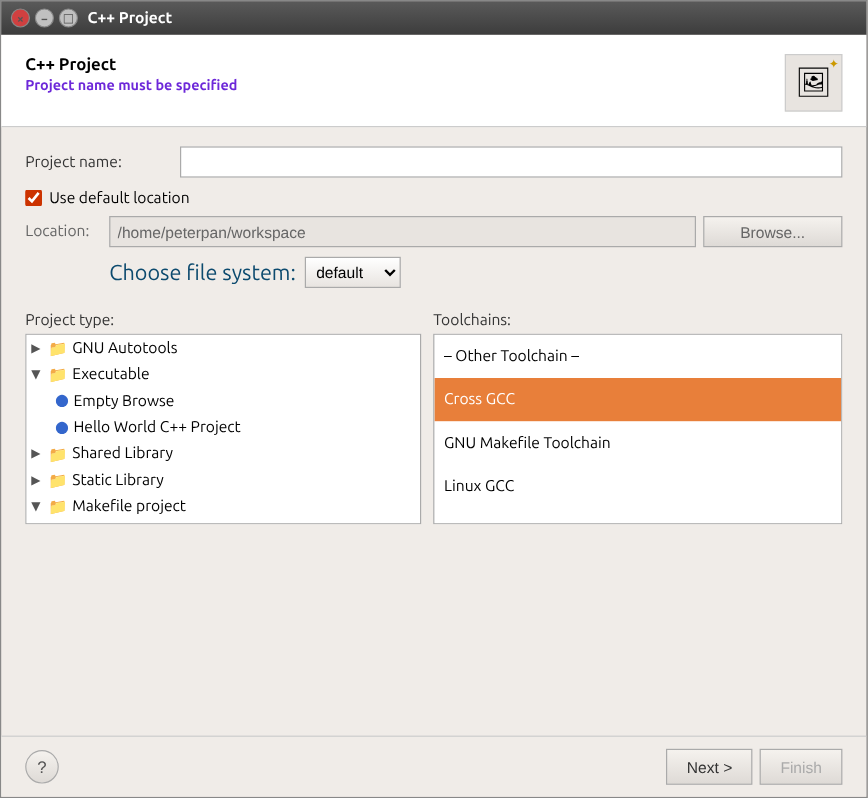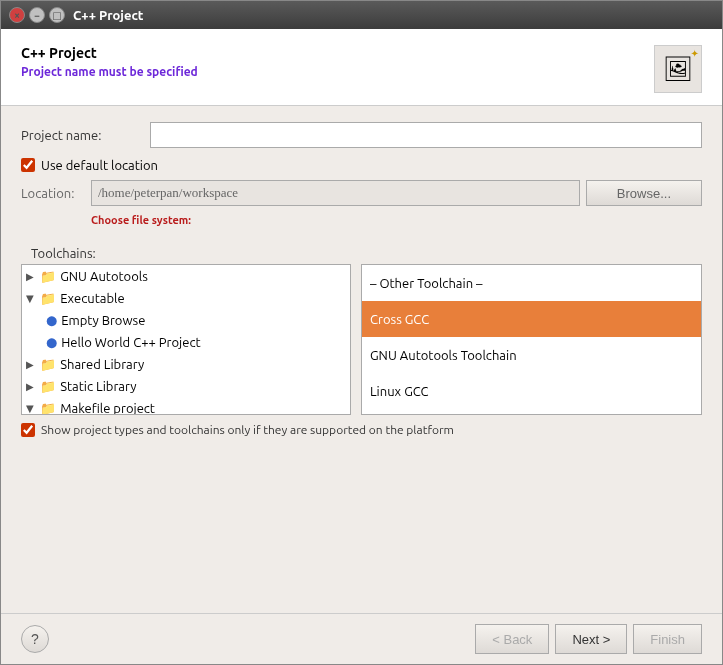--- a/index.html
+++ b/index.html
@@ -147,43 +147,41 @@
       font-size: 13px;
     }
     .location-input {
       flex: 1;
       height: 26px;
       border: 1px solid #aaa;
       background: #e8e4e0;
       padding: 2px 6px;
       font-size: 13px;
       color: #666;
-      font-family: Liberation Serif, serif;
     }
     .browse-btn {
       margin-left: 6px;
       height: 26px;
       padding: 0 30px;
       background: linear-gradient(to bottom, #f5f2ee, #dedad6);
       border: 1px solid #aaa;
       font-size: 13px;
       cursor: pointer;
       color: #666;
     }
     .filesystem-row {
       display: flex;
       align-items: center;
       margin-left: 70px;
       margin-bottom: 4px;
     }
     .filesystem-label {
-      color: #b91c1c;
-      font-size: 11px;
+      color: #0c4a6e;
+      font-size: 18px;
       margin-right: 8px;
-      font-weight: bold;
     }
     .filesystem-select {
       height: 26px;
       border: 1px solid #aaa;
       background: linear-gradient(to bottom, #fff, #e8e4e0);
       padding: 0 4px;
       font-size: 13px;
       cursor: pointer;
       min-width: 80px;
     }
@@ -356,25 +354,29 @@
       </div>
 
       <div class="location-row">
         <span class="location-label">Location:</span>
         <input class="location-input" type="text" value="/home/peterpan/workspace" style="">
         <button class="browse-btn">Browse...</button>
       </div>
 
       <div class="filesystem-row">
         <span class="filesystem-label">Choose file system:</span>
+        <select class="filesystem-select">
+          <option>default</option>
+        </select>
       </div>
     </div>
 
     <div class="panels-area">
       <div class="panels-label-row">
+        <span class="panel-label left">Project type:</span>
         <span class="panel-label right">Toolchains:</span>
       </div>
 
       <div class="panels-row">
 
         <div class="tree-panel">
 
           <div class="tree-item">
             <span class="expand-icon">▶</span>
             <span class="folder-icon">📁</span>
@@ -423,39 +425,34 @@
 
           <div class="toolchain-item">
             <span>– Other Toolchain –</span>
           </div>
 
           <div class="toolchain-item selected">
             <span>Cross GCC</span>
           </div>
 
           <div class="toolchain-item">
-            <span>GNU Autotools Toolchain</span>
+            <span>GNU Makefile Toolchain</span>
           </div>
 
           <div class="toolchain-item">
             <span>Linux GCC</span>
           </div>
         </div>
       </div>
     </div>
 
-    <div class="bottom-checkbox">
-      <input type="checkbox" id="platform-filter" checked="" style="">
-      <label for="platform-filter">Show project types and toolchains only if they are supported on the platform</label>
-    </div>
 
     <div class="spacer-area"></div>
 
     <div class="button-bar">
       <button class="help-btn">?</button>
       <div class="btn-spacer"></div>
-      <button class="nav-btn disabled">&lt; Back</button>
       <button class="nav-btn">Next &gt;</button>
       <button class="nav-btn finish">Finish</button>
     </div>
 
   </div>
 </div>
 
 </body></html>

